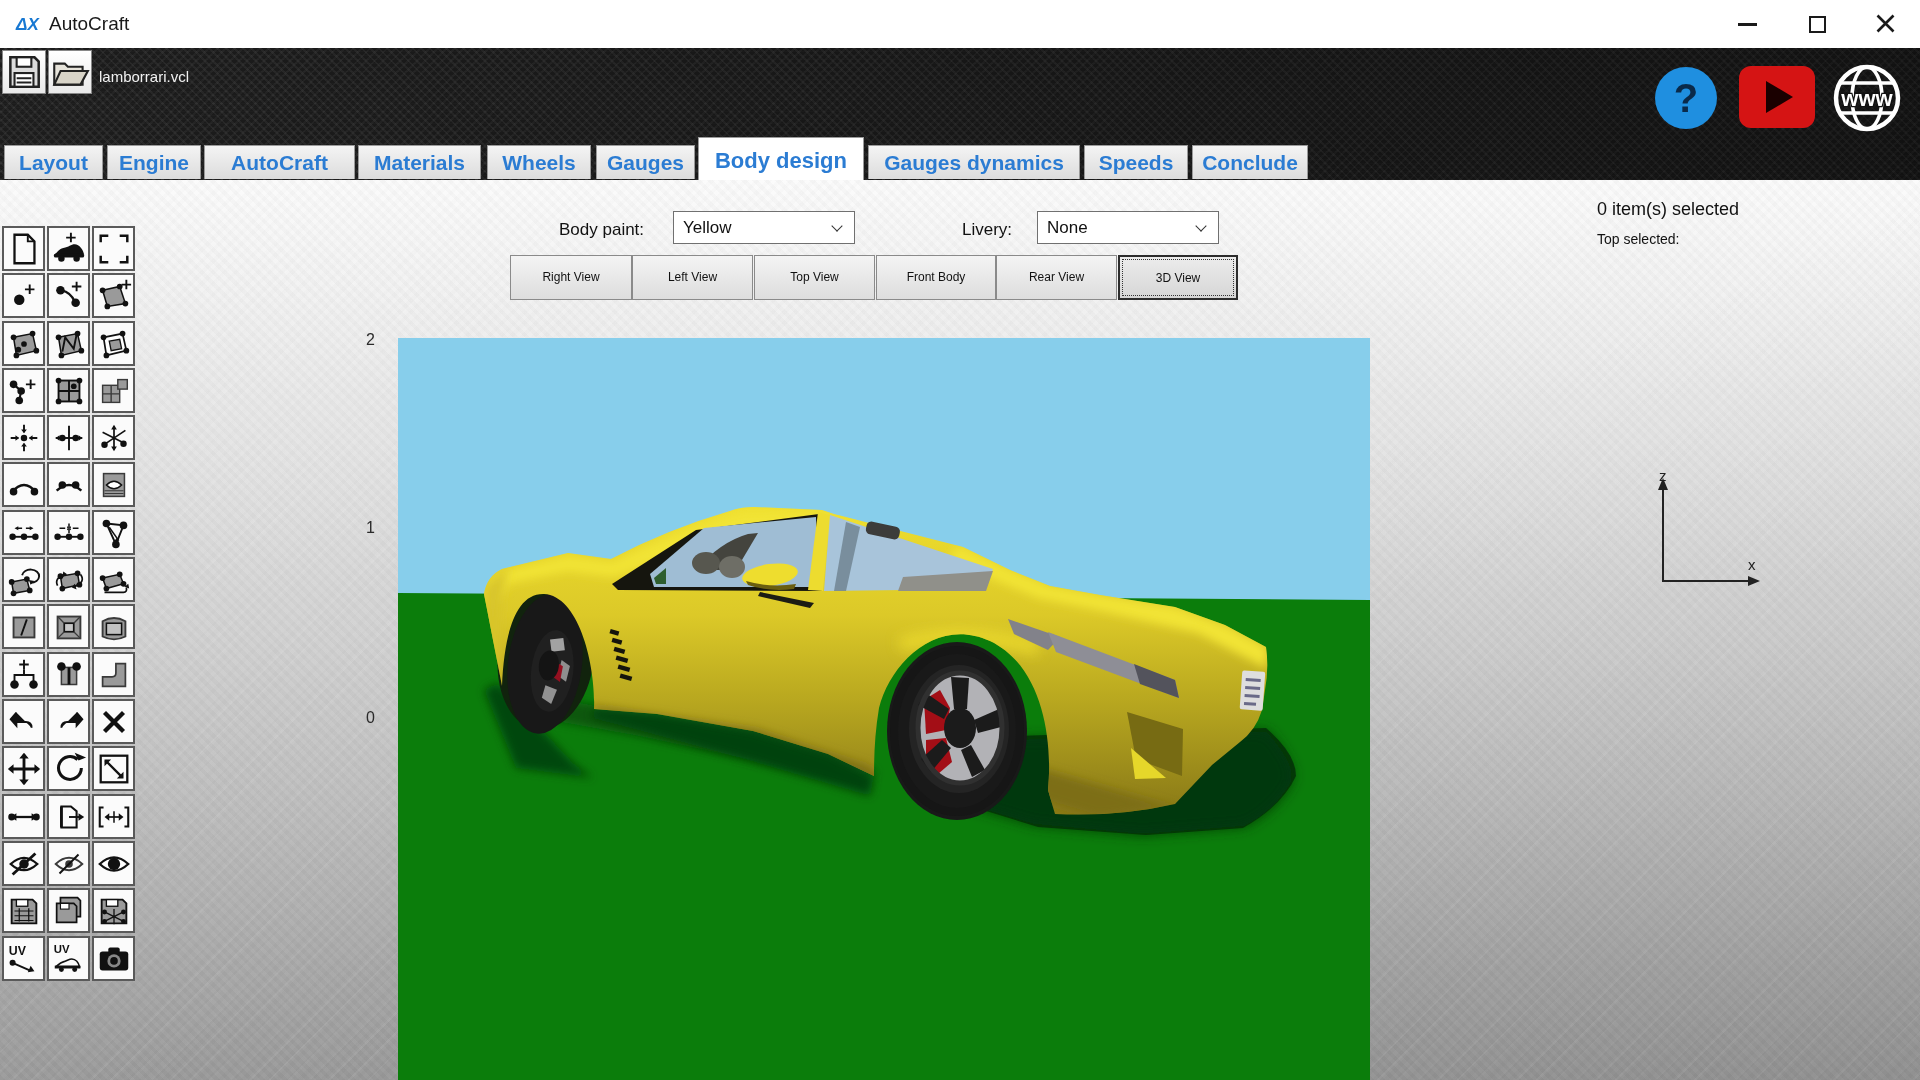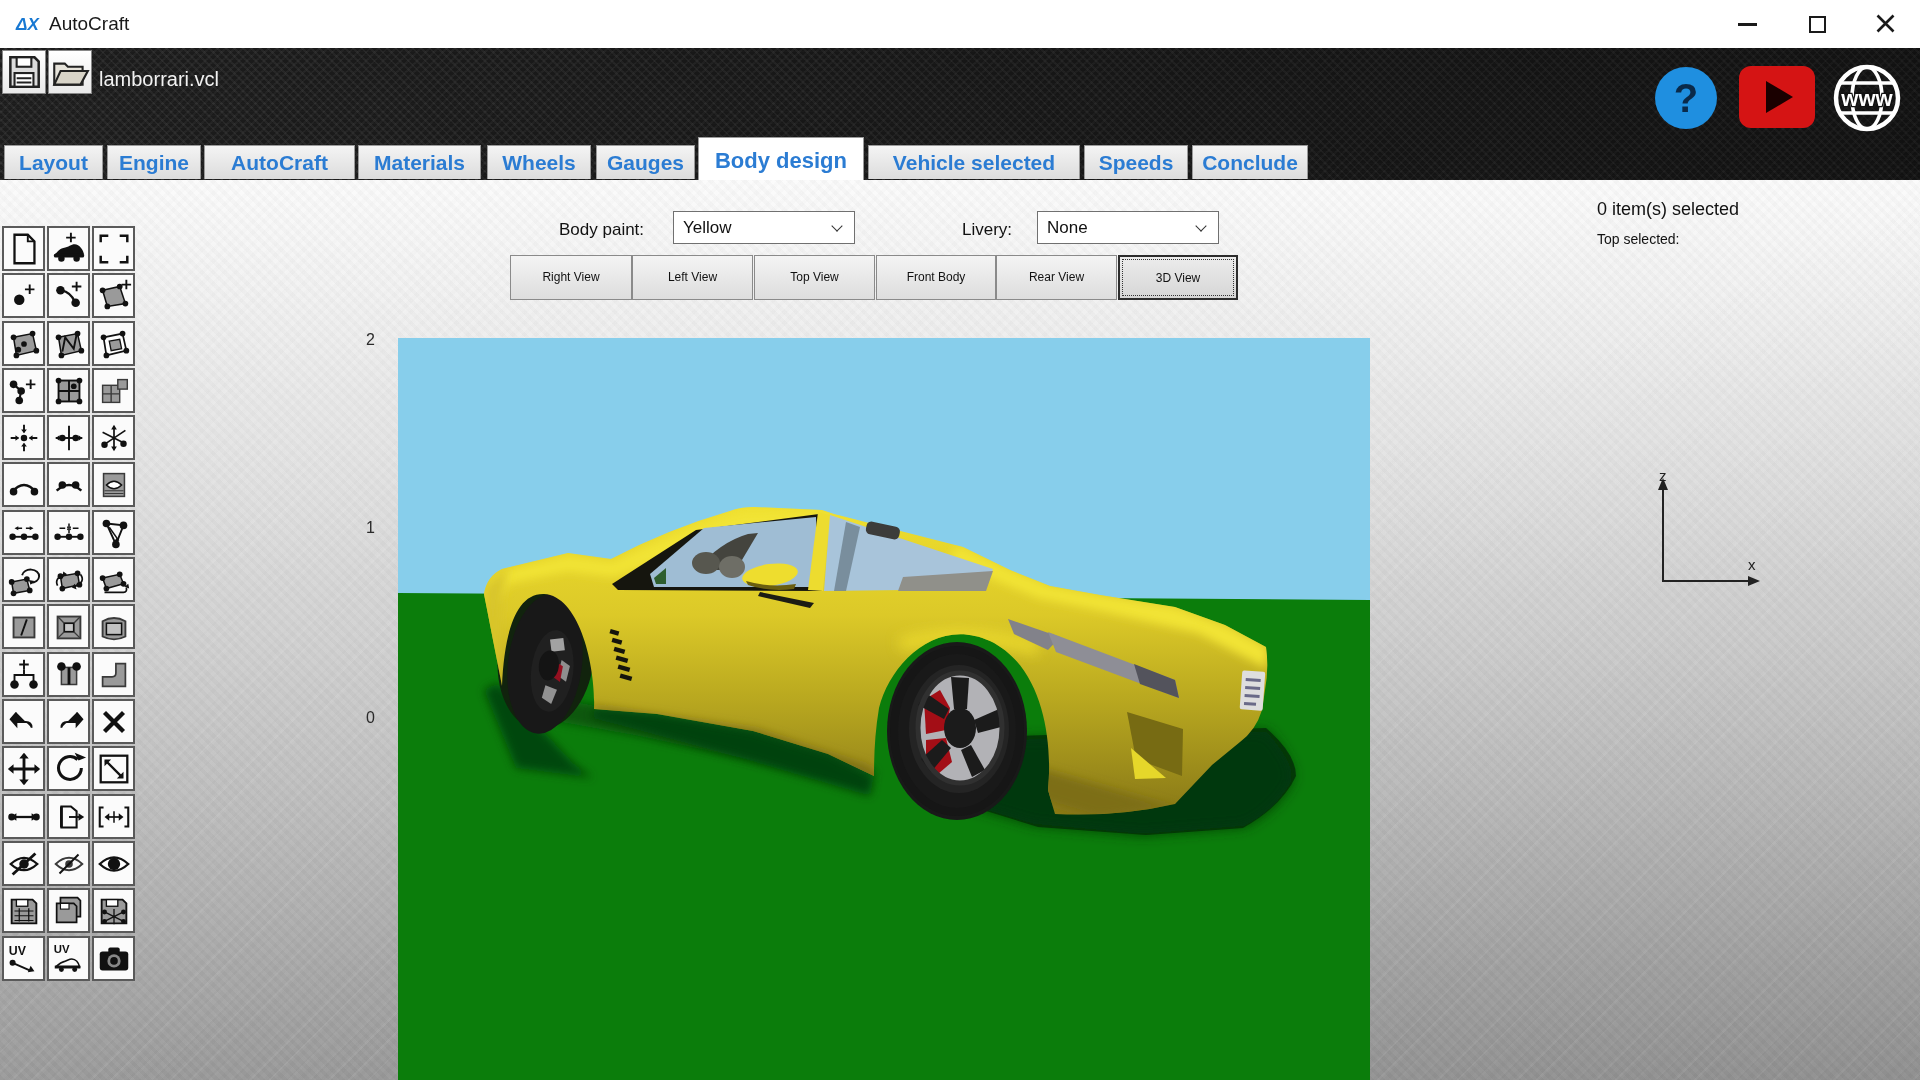--- a/index.html
+++ b/index.html
@@ -10,21 +10,21 @@
   #topdark{position:absolute;left:0;top:48px;width:1920px;height:132px;
     background-color:#1c1c1c;
     background-image:
       linear-gradient(90deg, rgba(0,0,0,0) 0%, rgba(0,0,0,0.22) 55%, rgba(0,0,0,0.38) 100%),
       repeating-linear-gradient(45deg, rgba(255,255,255,0.05) 0 2px, rgba(0,0,0,0) 2px 6px),
       repeating-linear-gradient(-45deg, rgba(255,255,255,0.038) 0 2px, rgba(0,0,0,0) 2px 6px),
       repeating-linear-gradient(0deg, rgba(255,255,255,0.02) 0 1px, rgba(0,0,0,0) 1px 4px);
   }
   .fbtn{position:absolute;top:2px;width:44px;height:44px;background:linear-gradient(#ffffff,#e9e9e9);
     border:1px solid #888;box-sizing:border-box;}
-  #fname{position:absolute;left:99px;top:20px;font-size:20px;color:#f2f2f2;}
+  #fname{position:absolute;left:99px;top:20px;font-size:15px;color:#f2f2f2;}
   #helpbtn{position:absolute;left:1655px;top:19px;width:62px;height:62px;border-radius:50%;
     background:#1f8fe0;color:#0a2a4a;font-weight:bold;font-size:40px;text-align:center;line-height:62px;}
   #ytbtn{position:absolute;left:1739px;top:18px;width:76px;height:62px;border-radius:12px;background:#d51414;}
   #ytbtn:before{content:"";position:absolute;left:27px;top:15px;border-left:27px solid #1a0000;
     border-top:16px solid transparent;border-bottom:16px solid transparent;}
   #tabs{position:absolute;left:0;top:137px;width:1920px;height:43px;}
   .tab{position:absolute;top:8px;height:34px;background:linear-gradient(#f4f4f4,#dcdcdc);
     border:1px solid #9a9a9a;border-bottom:none;box-sizing:border-box;
     color:#2b7cd3;font-weight:bold;font-size:21px;text-align:center;line-height:33px;}
   .tab.sel{top:0;height:43px;background:#fff;line-height:45px;font-size:22px;}
@@ -89,21 +89,21 @@
   </svg>
 </div>
 <div id="tabs">
     <div class="tab" style="left:4px;width:99px">Layout</div>
 <div class="tab" style="left:107px;width:94px">Engine</div>
 <div class="tab" style="left:204px;width:151px">AutoCraft</div>
 <div class="tab" style="left:358px;width:123px">Materials</div>
 <div class="tab" style="left:487px;width:104px">Wheels</div>
 <div class="tab" style="left:596px;width:99px">Gauges</div>
 <div class="tab sel" style="left:698px;width:166px">Body design</div>
-<div class="tab" style="left:868px;width:212px">Vehicle selected</div>
+<div class="tab" style="left:868px;width:212px">Gauges dynamics</div>
 <div class="tab" style="left:1084px;width:104px">Speeds</div>
 <div class="tab" style="left:1192px;width:116px">Conclude</div>
   </div>
 <div id="content">
   <div class="pbtn" style="left:2px;top:46px">
       <svg viewBox="0 0 40 40" width="38" height="38">
         <path d="M10 5h14l7 7v23H10z" fill="none" stroke="#111" stroke-width="2.4"></path>
         <path d="M24 5v7h7" fill="none" stroke="#111" stroke-width="2"></path>
       </svg>
     </div>

